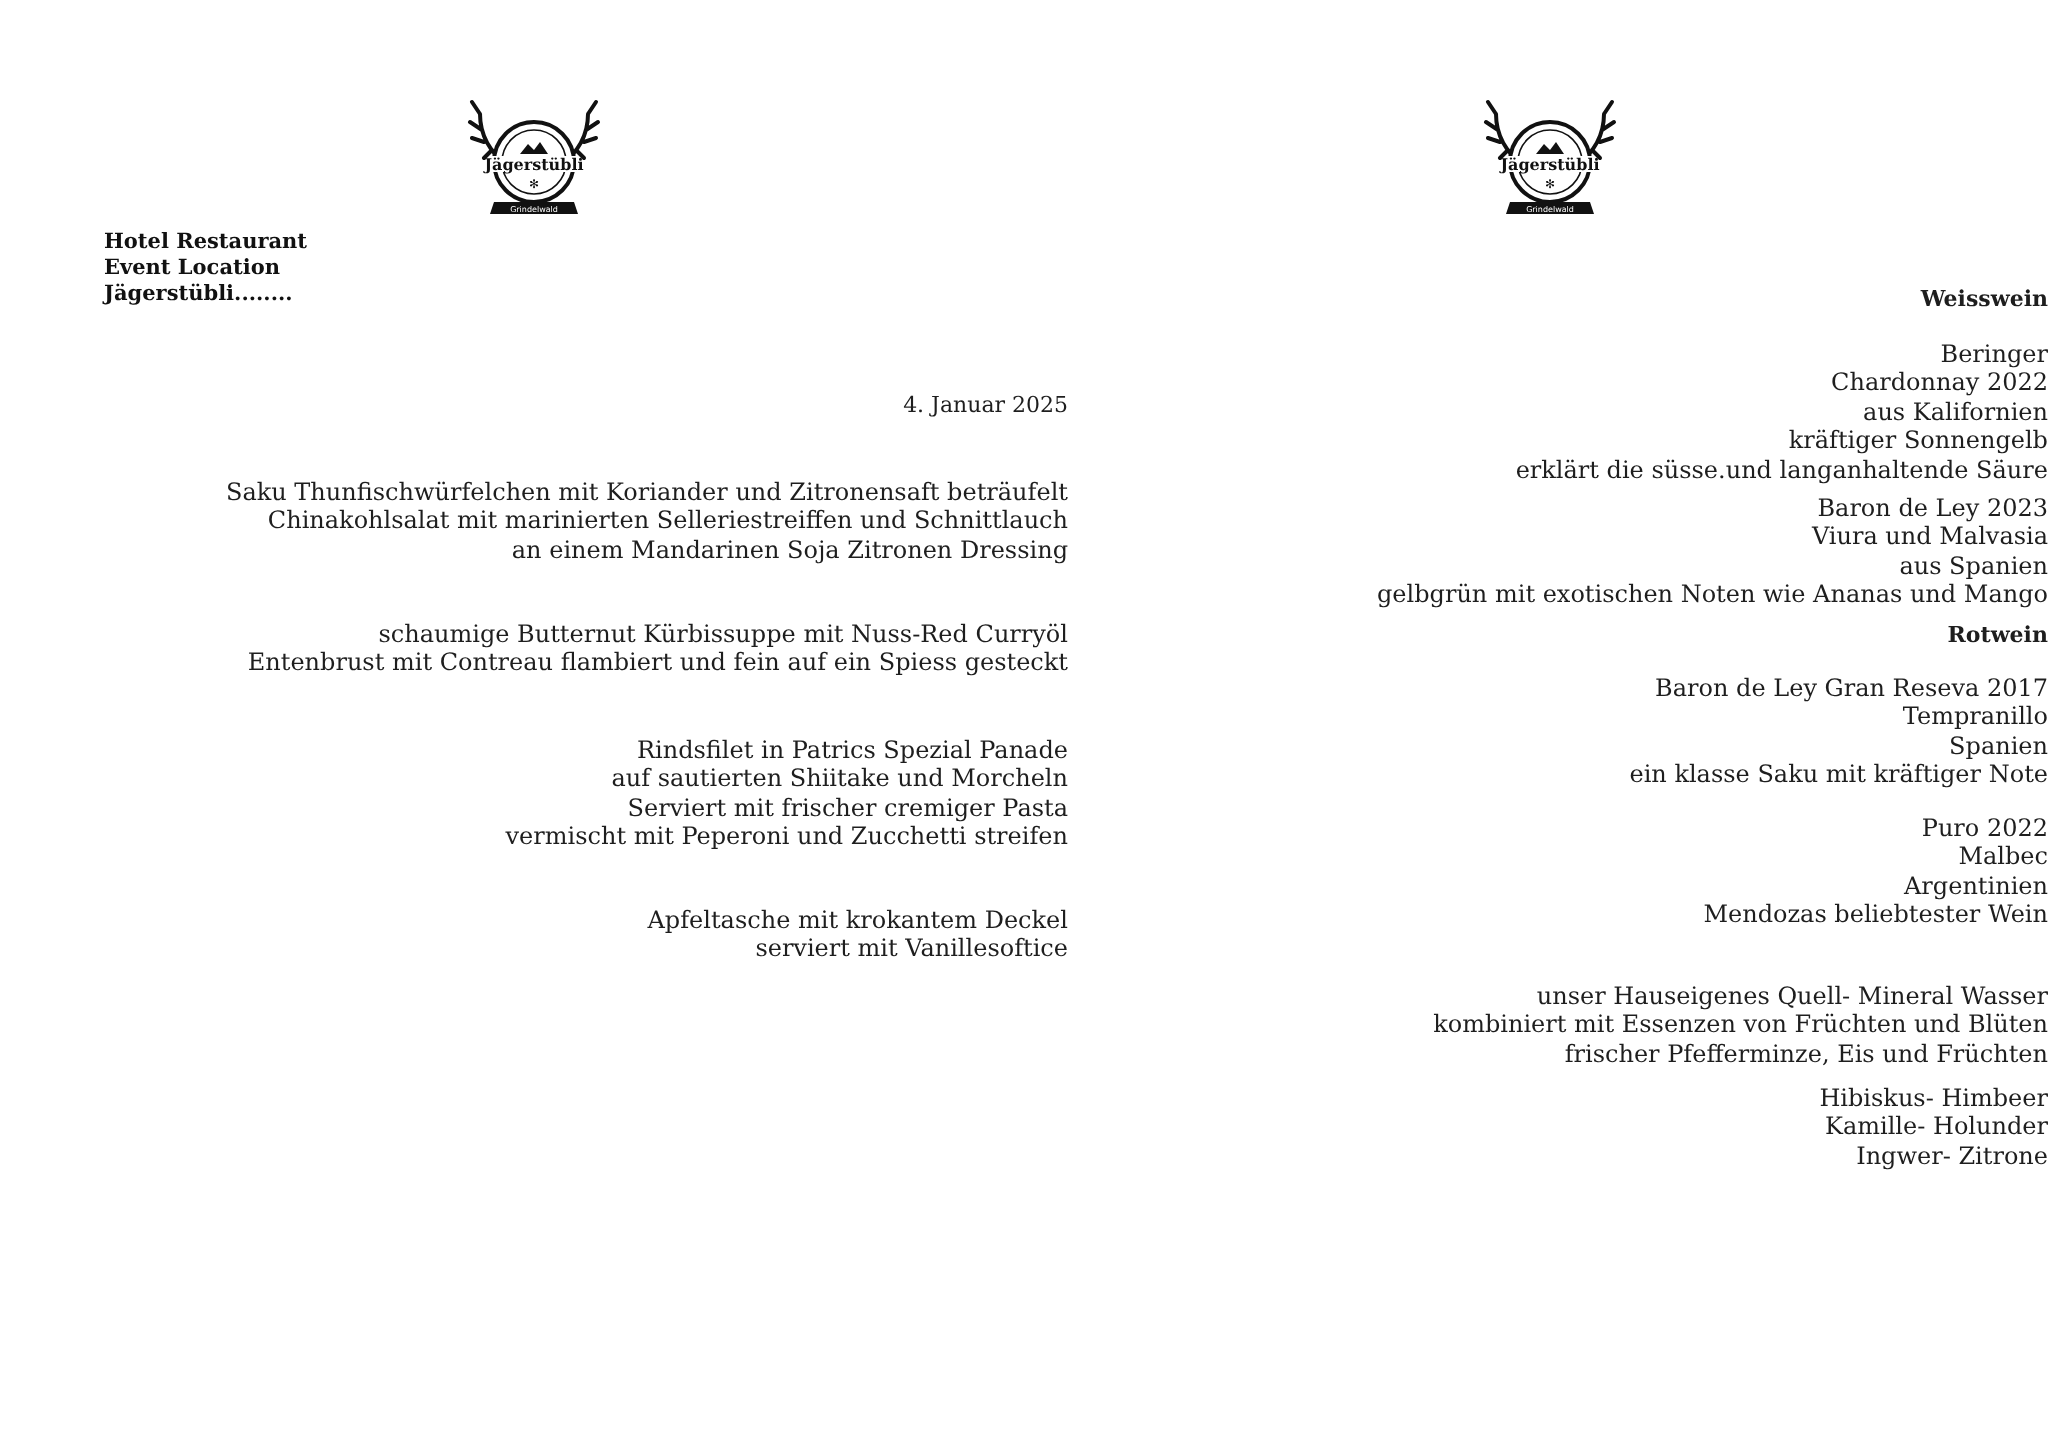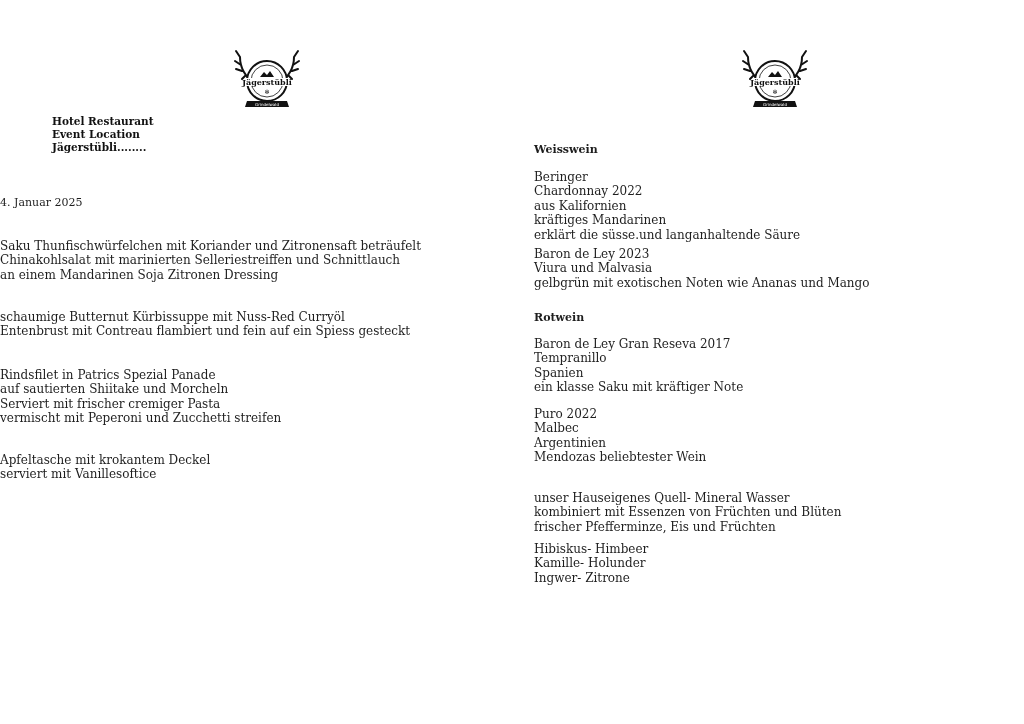--- a/index.html
+++ b/index.html
@@ -7,21 +7,21 @@
          font-family:"DejaVu Serif","Liberation Serif",serif; color:#1a1a1a; }
   .page { position:absolute; top:0; height:724px; }
   .left { left:0; width:534px; }
   .right { left:534px; width:490px; }
   .logo { position:absolute; width:70px; height:68px; }
   .left .logo { left:232px; top:45px; }
   .right .logo { left:206px; top:45px; }
   .hdr { position:absolute; left:52px; top:115px; font-size:10.5px; font-weight:bold;
          line-height:13px; color:#111; }
   .hdr div { white-space:nowrap; }
-  .center-block { position:absolute; left:0; width:100%; text-align:left;
+  .center-block { position:absolute; left:0; width:100%; text-align:right;
                   font-size:12px; line-height:14.4px; color:#1e1e1e; }
   .center-block div { white-space:nowrap; }
   .date { font-size:11px; }
   .heading { font-weight:bold; font-size:11px; }
 </style>
 </head>
 <body>
 
 <svg width="0" height="0" style="position:absolute">
   <defs>
@@ -88,27 +88,28 @@
   <svg class="logo" viewBox="0 0 70 64">
       <use href="#logo-art"></use>
     </svg>
 
   <div class="center-block heading" style="top:143px;">Weisswein</div>
 
   <div class="center-block" style="top:170px;">
     <div>Beringer</div>
     <div>Chardonnay 2022</div>
     <div>aus Kalifornien</div>
-    <div>kräftiges Mandarinen</div>
+    <div>kräftiger Sonnengelb</div>
     <div>erklärt die süsse.und langanhaltende Säure</div>
   </div>
 
   <div class="center-block" style="top:247px;">
     <div>Baron de Ley 2023</div>
     <div>Viura und Malvasia</div>
+    <div>aus Spanien</div>
     <div>gelbgrün mit exotischen Noten wie Ananas und Mango</div>
   </div>
 
   <div class="center-block heading" style="top:311px;">Rotwein</div>
 
   <div class="center-block" style="top:337px;">
     <div>Baron de Ley Gran Reseva 2017</div>
     <div>Tempranillo</div>
     <div>Spanien</div>
     <div>ein klasse Saku mit kräftiger Note</div>

